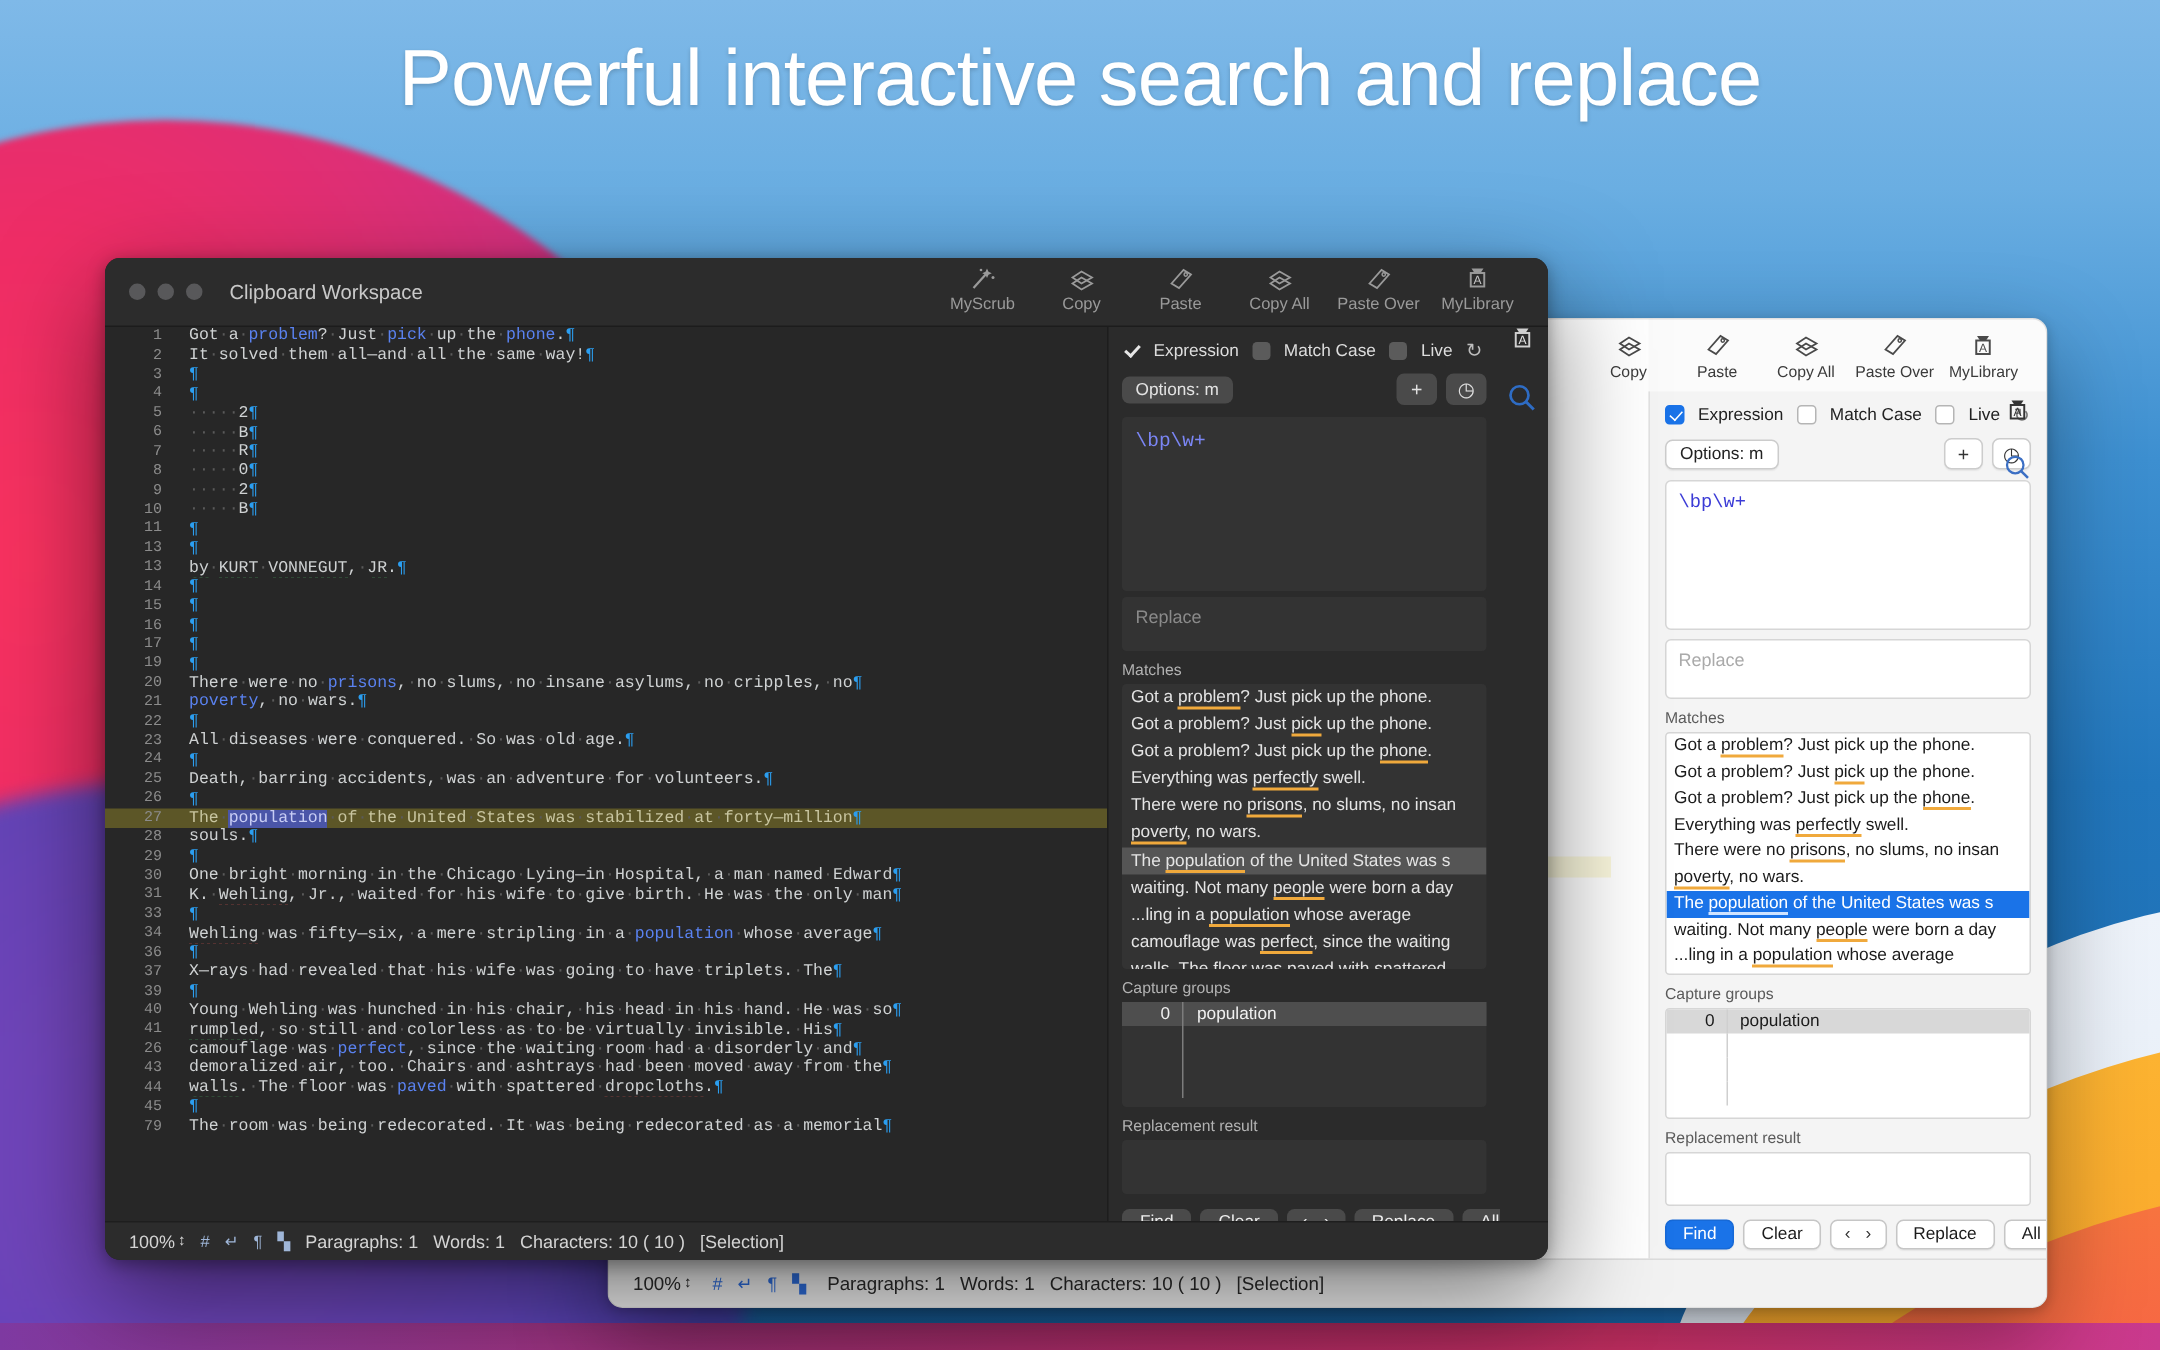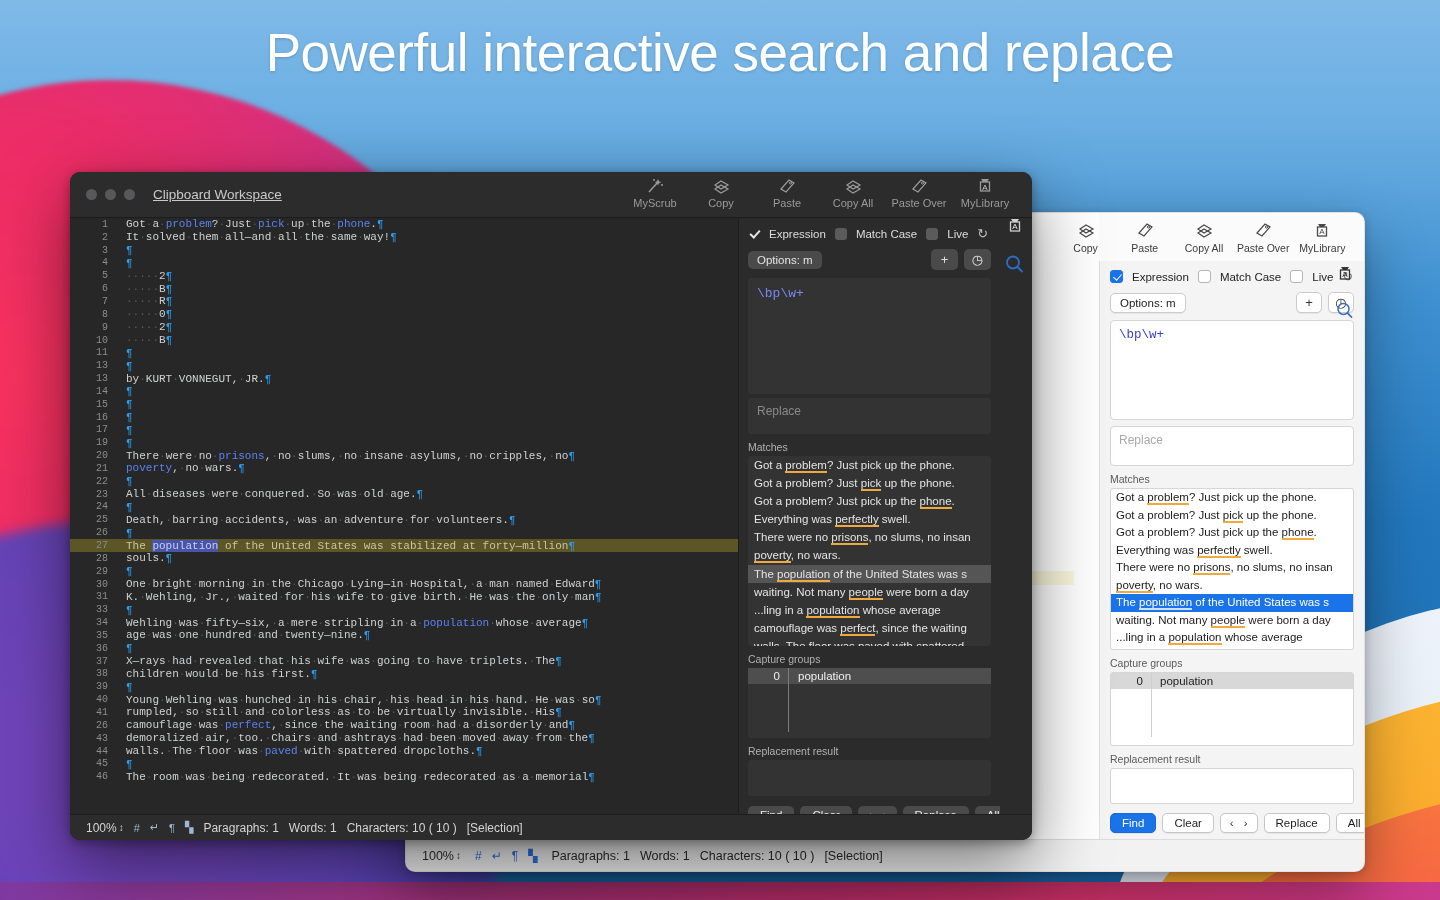--- a/index.html
+++ b/index.html
@@ -163,21 +163,21 @@
     position:absolute; left:70px; top:172px; width:962px; height:668px;
     background:#242424; border-radius:10px; overflow:hidden;
     box-shadow:0 26px 70px rgba(0,0,0,.5), 0 3px 12px rgba(0,0,0,.35);
   }
   .dw-titlebar {
     height:46px; background:#2c2c2c; display:flex; align-items:center;
     position:relative; border-bottom:1px solid #1c1c1c;
   }
   .traffic { display:flex; gap:8px; margin-left:16px; }
   .tl { width:11px; height:11px; border-radius:50%; background:#58585a;}
-  .dw-title { margin-left:18px; font-size:13.5px; color:#c9c9c9;text-decoration:underline; }
+  .dw-title { margin-left:18px; font-size:13.5px; color:#c9c9c9; }
   .dw-toolbar {
     position:absolute; right:14px; top:4px; display:flex; align-items:center; gap:0px;
   }
   .dw-tb-item { display:flex; flex-direction:column; align-items:center; gap:1px; width:66px; }
   .dw-tb-item .lbl { font-size:11px; color:#9a9a9a; white-space:nowrap;}
   .dw-tb-icon { height:20px; display:flex; align-items:center; justify-content:center;}
 
   .dw-body { position:absolute; left:0; right:0; top:46px; bottom:26px; display:flex;}
   .editor { flex:1; background:#272727; position:relative; overflow:hidden; }
   .code { position:absolute; inset:0; font-family:"Liberation Mono", monospace; font-size:11px; }
@@ -623,36 +623,28 @@
           </div>
           <div class="cline">
             <span class="gut">33</span>
             <span class="ctx"><span class="pil">¶</span></span>
           </div>
           <div class="cline">
             <span class="gut">34</span>
             <span class="ctx"><span class="sp-red">Wehling</span><span class="dot">·</span>was<span class="dot">·</span>fifty—six,<span class="dot">·</span>a<span class="dot">·</span>mere<span class="dot">·</span>stripling<span class="dot">·</span>in<span class="dot">·</span>a<span class="dot">·</span><span class="hl-blue">population</span><span class="dot">·</span>whose<span class="dot">·</span>average<span class="pil">¶</span></span>
           </div>
           <div class="cline">
-            <span class="gut">35</span>
-            <span class="ctx"><span class="sp-grn">age</span><span class="dot">·</span>was<span class="dot">·</span>one<span class="dot">·</span>hundred<span class="dot">·</span>and<span class="dot">·</span>twenty—nine.<span class="pil">¶</span></span>
-          </div>
-          <div class="cline">
             <span class="gut">36</span>
             <span class="ctx"><span class="pil">¶</span></span>
           </div>
           <div class="cline">
             <span class="gut">37</span>
             <span class="ctx">X—rays<span class="dot">·</span>had<span class="dot">·</span>revealed<span class="dot">·</span>that<span class="dot">·</span>his<span class="dot">·</span>wife<span class="dot">·</span>was<span class="dot">·</span>going<span class="dot">·</span>to<span class="dot">·</span>have<span class="dot">·</span>triplets.<span class="dot">·</span>The<span class="pil">¶</span></span>
           </div>
           <div class="cline">
-            <span class="gut">38</span>
-            <span class="ctx"><span class="sp-grn">children</span><span class="dot">·</span>would<span class="dot">·</span>be<span class="dot">·</span>his<span class="dot">·</span>first.<span class="pil">¶</span></span>
-          </div>
-          <div class="cline">
             <span class="gut">39</span>
             <span class="ctx"><span class="pil">¶</span></span>
           </div>
           <div class="cline">
             <span class="gut">40</span>
             <span class="ctx">Young<span class="dot">·</span><span class="sp-red">Wehling</span><span class="dot">·</span>was<span class="dot">·</span>hunched<span class="dot">·</span>in<span class="dot">·</span>his<span class="dot">·</span>chair,<span class="dot">·</span>his<span class="dot">·</span>head<span class="dot">·</span>in<span class="dot">·</span>his<span class="dot">·</span>hand.<span class="dot">·</span>He<span class="dot">·</span>was<span class="dot">·</span>so<span class="pil">¶</span></span>
           </div>
           <div class="cline">
             <span class="gut">41</span>
             <span class="ctx"><span class="sp-grn">rumpled</span>,<span class="dot">·</span>so<span class="dot">·</span>still<span class="dot">·</span>and<span class="dot">·</span>colorless<span class="dot">·</span>as<span class="dot">·</span>to<span class="dot">·</span>be<span class="dot">·</span>virtually<span class="dot">·</span>invisible.<span class="dot">·</span>His<span class="pil">¶</span></span>
@@ -667,21 +659,21 @@
           </div>
           <div class="cline">
             <span class="gut">44</span>
             <span class="ctx"><span class="sp-grn">walls</span>.<span class="dot">·</span>The<span class="dot">·</span>floor<span class="dot">·</span>was<span class="dot">·</span><span class="hl-blue">paved</span><span class="dot">·</span>with<span class="dot">·</span>spattered<span class="dot">·</span><span class="sp-red">dropcloths</span>.<span class="pil">¶</span></span>
           </div>
           <div class="cline">
             <span class="gut">45</span>
             <span class="ctx"><span class="pil">¶</span></span>
           </div>
           <div class="cline">
-            <span class="gut">46</span>
+            <span class="gut">79</span>
             <span class="ctx">The<span class="dot">·</span>room<span class="dot">·</span>was<span class="dot">·</span>being<span class="dot">·</span>redecorated.<span class="dot">·</span>It<span class="dot">·</span>was<span class="dot">·</span>being<span class="dot">·</span>redecorated<span class="dot">·</span>as<span class="dot">·</span>a<span class="dot">·</span>memorial<span class="pil">¶</span></span>
           </div>
         </div>
     </div>
 
     <div class="dw-find">
       <div class="d-row1">
         <span class="dcbx on"></span>
         <span>Expression</span>
         <span class="dcbx"></span>

